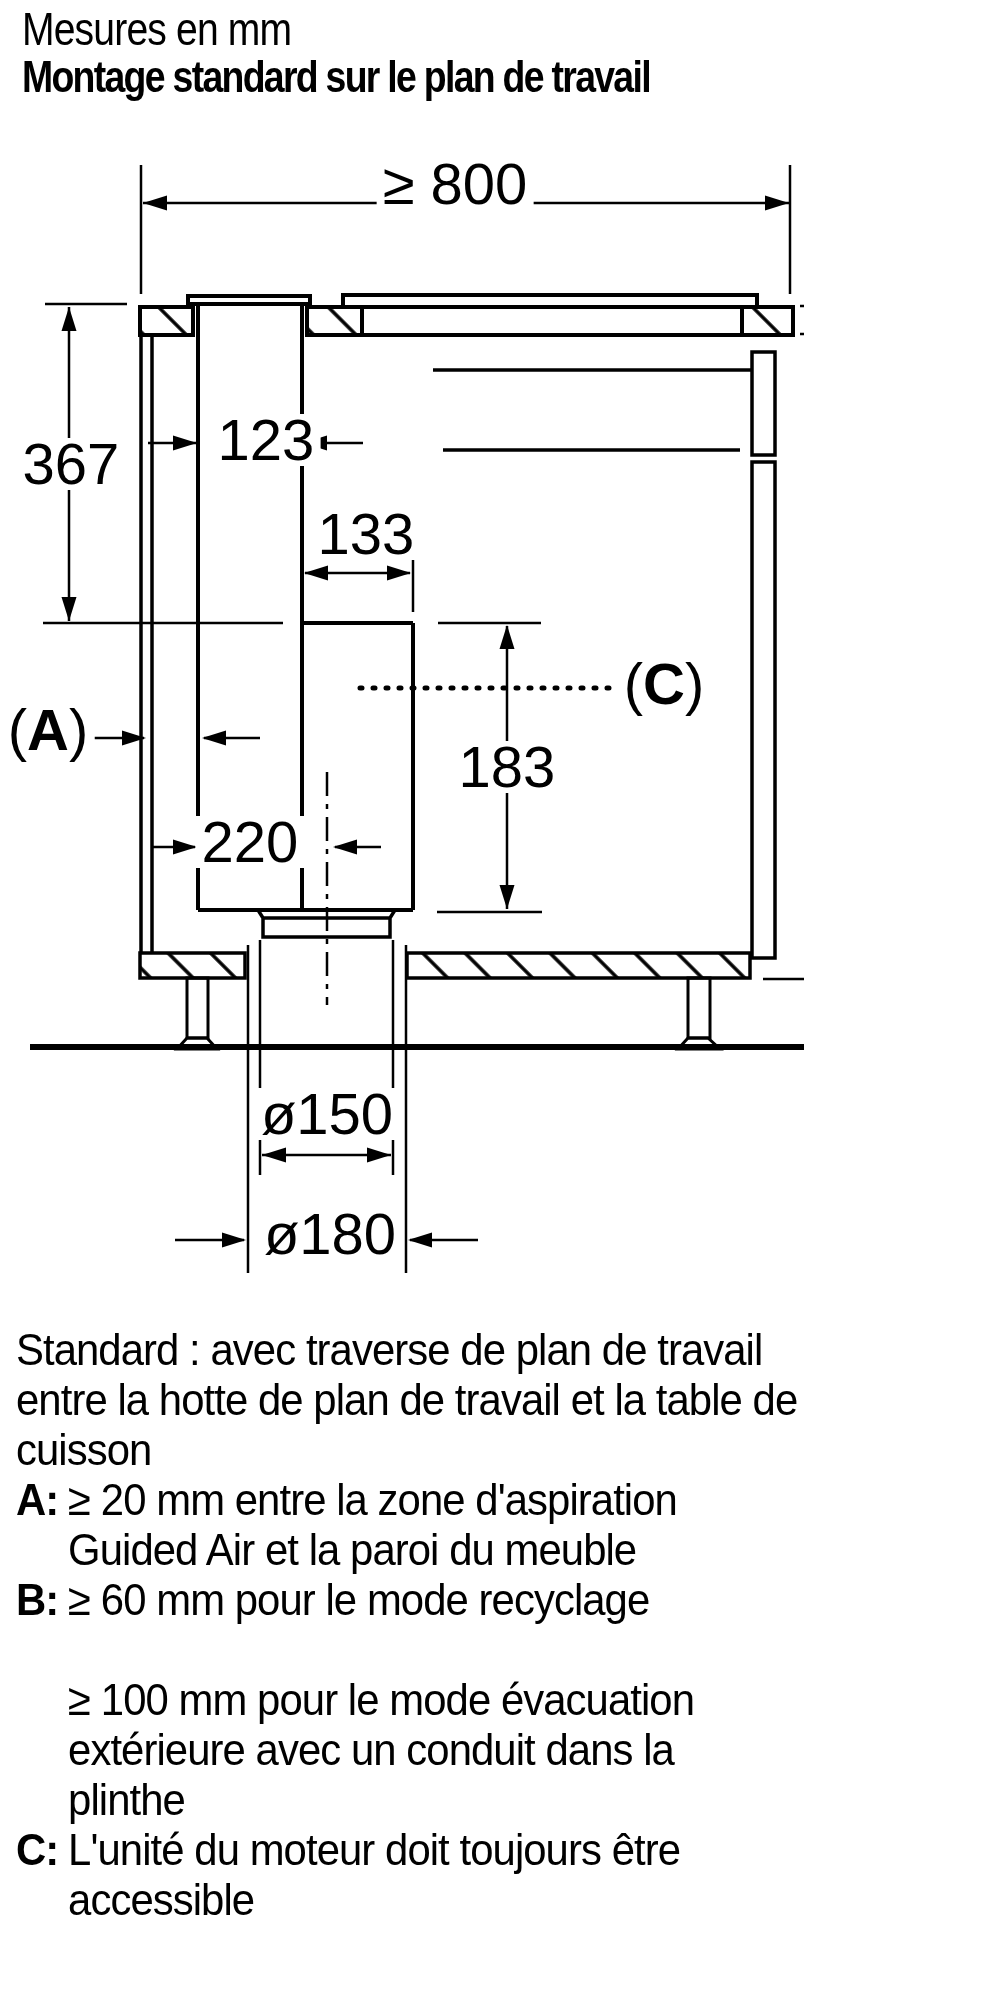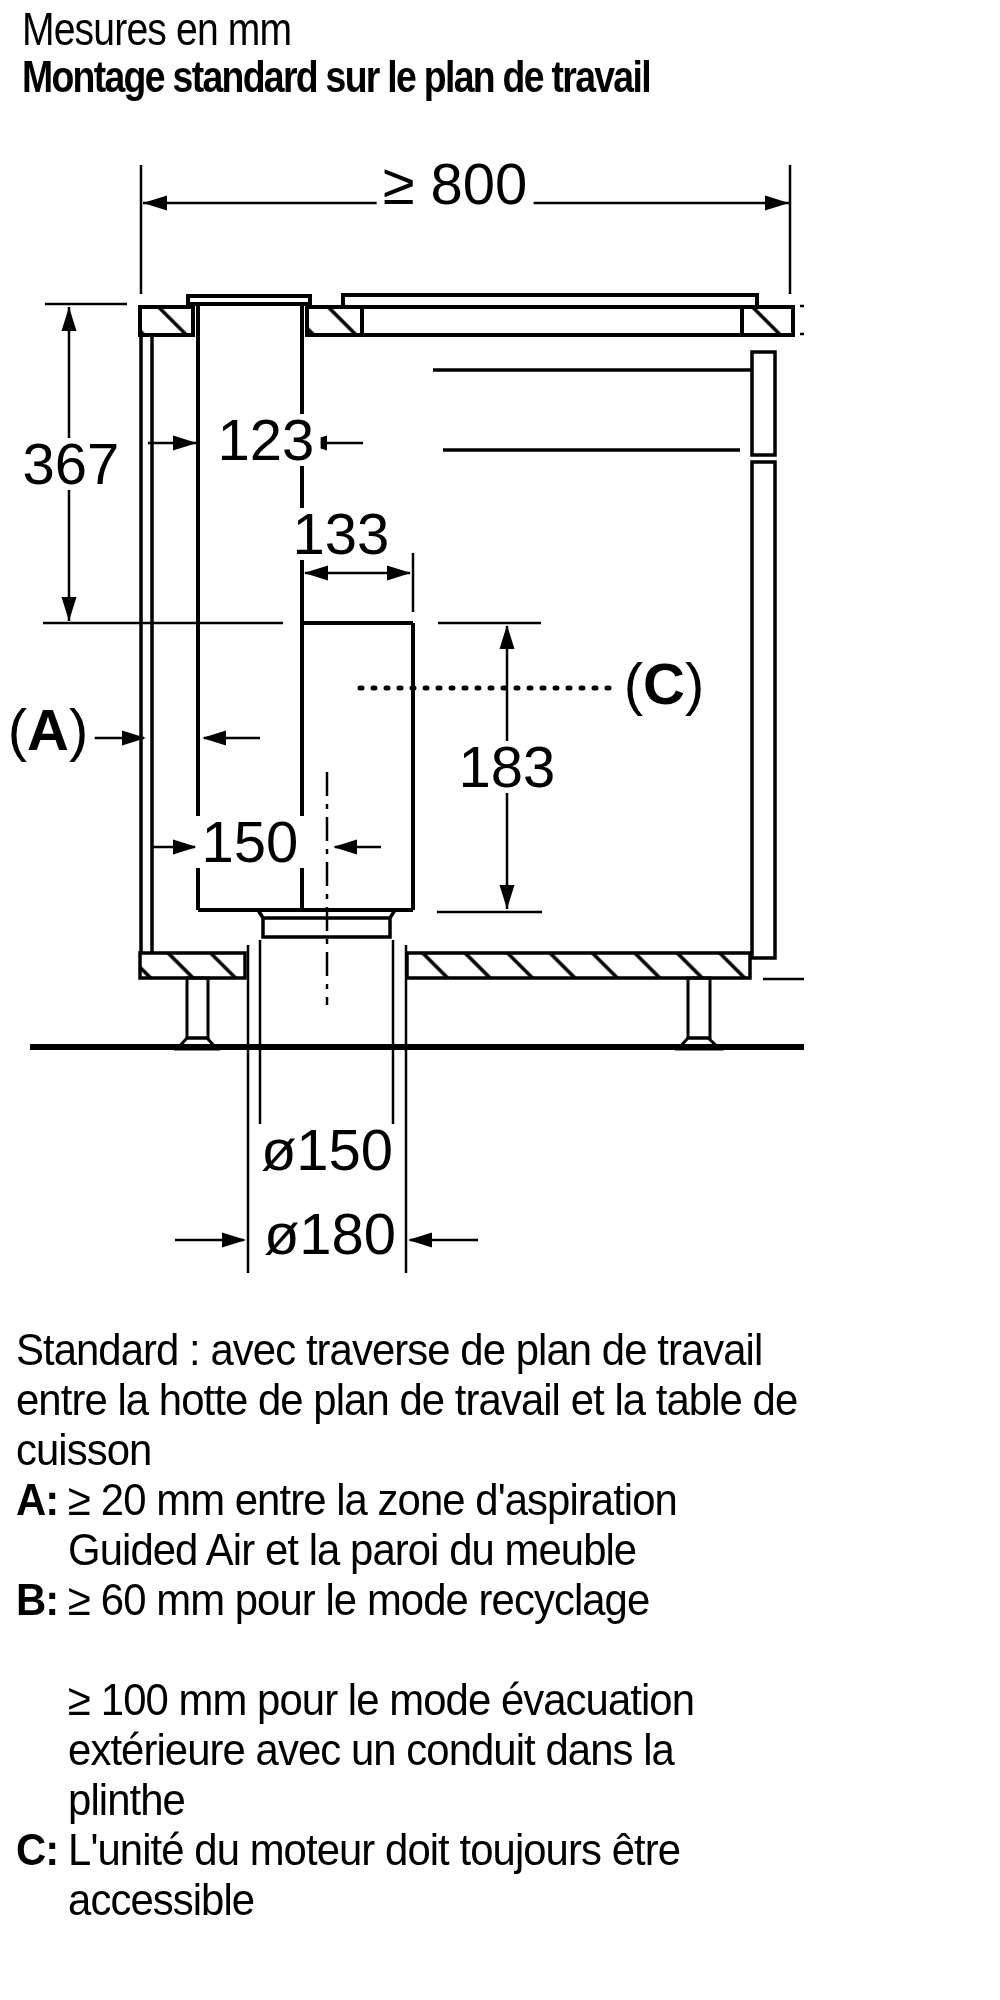--- a/index.html
+++ b/index.html
@@ -158,27 +158,27 @@
       <polygon points="391,1155 367,1147.5 367,1162.5"></polygon>
       <polygon points="246,1240 222,1232.5 222,1247.5"></polygon>
       <polygon points="408,1240 432,1232.5 432,1247.5"></polygon>
     </g>
   </svg>
 
   <div class="dim" style="left:455px;top:158px;">≥ 800</div>
   <div class="dim-left" style="left:855px;top:240px;">16–45</div>
   <div class="dim" style="left:71px;top:438px;">367</div>
   <div class="dim" style="left:250px;top:414px;margin-left:16px;">123</div>
-  <div class="dim" style="left:341px;top:508px;">133</div>
+  <div class="dim" style="left:366px;top:508px;">133</div>
   <div class="dim" style="left:664px;top:658px;"><span>(</span><b>C</b><span>)</span></div>
   <div class="dim" style="left:507px;top:741px;">183</div>
   <div class="dim" style="left:48px;top:704px;"><span>(</span><b>A</b><span>)</span></div>
-  <div class="dim" style="left:250px;top:816px;">150</div>
+  <div class="dim" style="left:250px;top:816px;">220</div>
   <div class="dim" style="left:916px;top:982px;"><span>(</span><b>B</b><span>)</span></div>
-  <div class="dim" style="left:327px;top:1124px;">ø150</div>
+  <div class="dim" style="left:327px;top:1088px;">ø150</div>
   <div class="dim" style="left:330px;top:1208px;">ø180</div>
 
   <div class="notes">
     <div class="note-line">Standard : avec traverse de plan de travail</div>
     <div class="note-line">entre la hotte de plan de travail et la table de</div>
     <div class="note-line">cuisson</div>
 
     <div class="note-item">
       <span class="lbl">A:</span>
       <div class="note-line">≥ 20 mm entre la zone d'aspiration</div>

